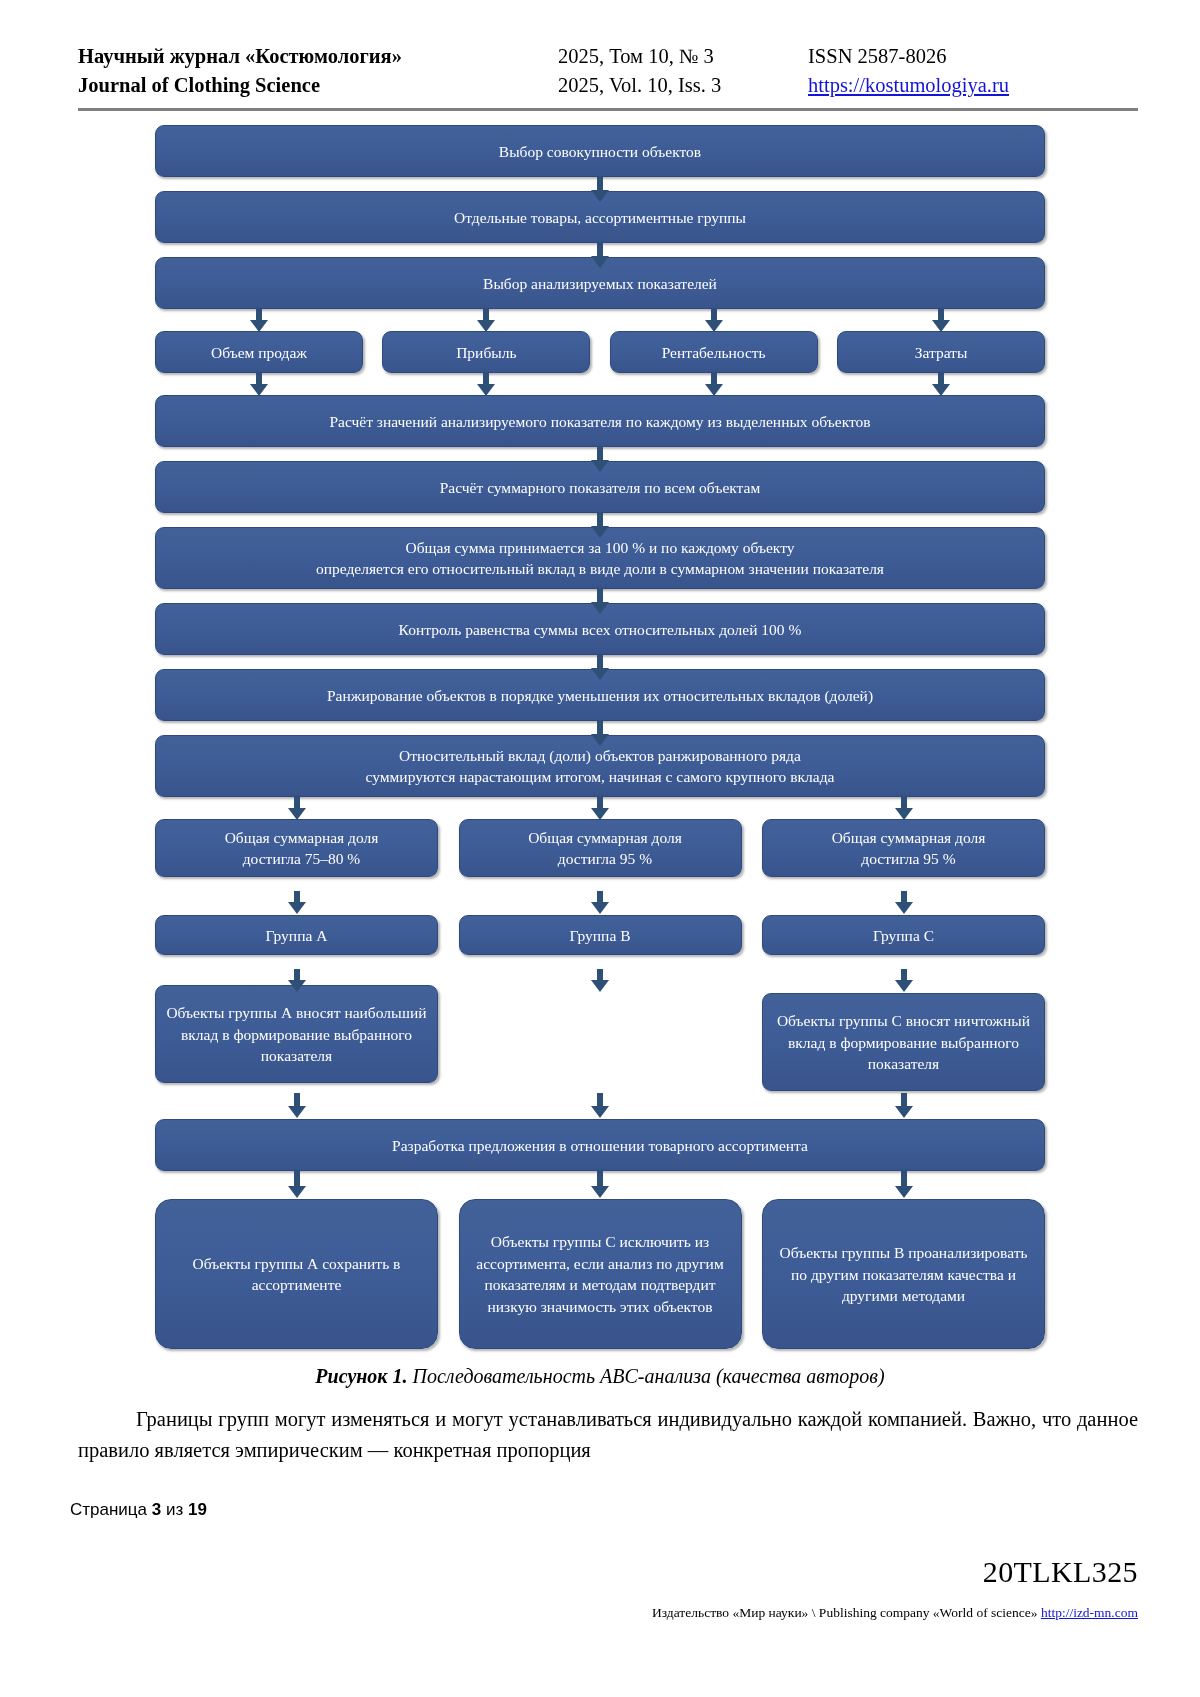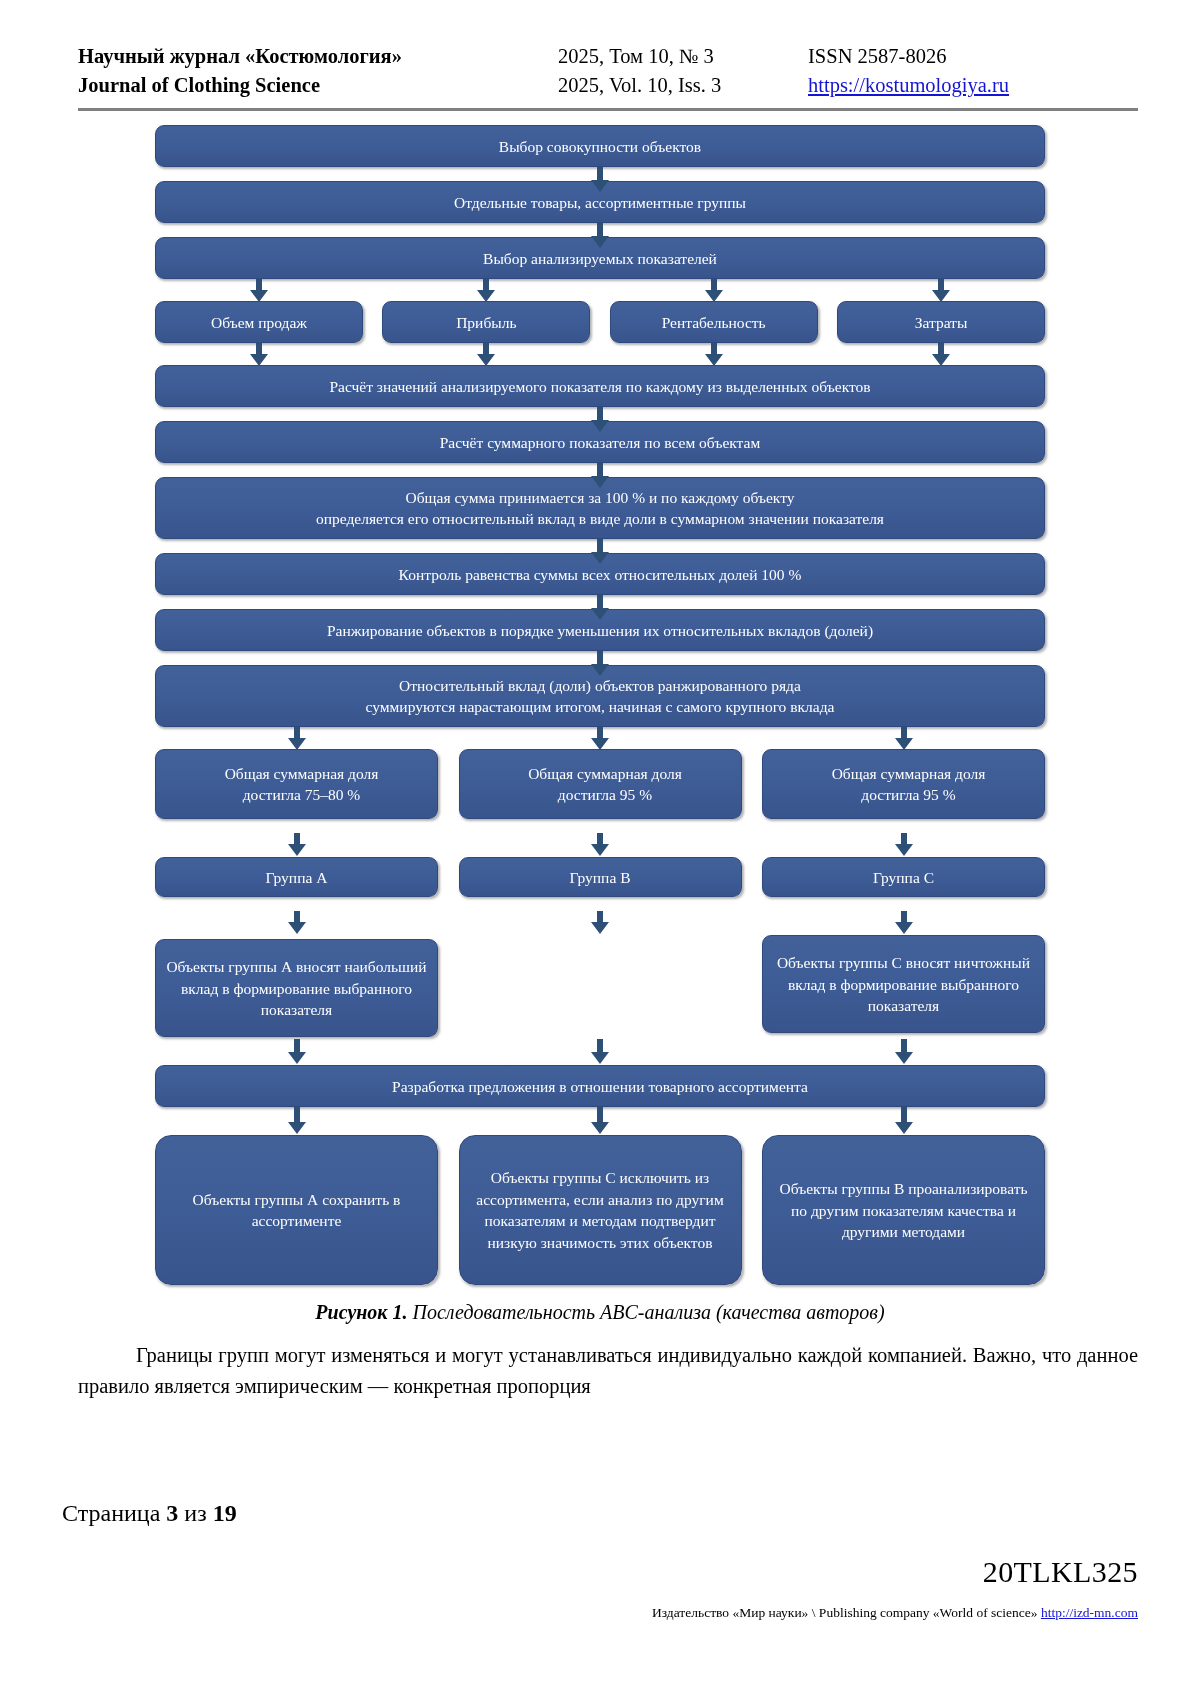--- a/index.html
+++ b/index.html
@@ -54,25 +54,25 @@
     display: flex;
     align-items: center;
     justify-content: center;
     text-align: center;
     font-size: 15.5px;
     line-height: 1.38;
     padding: 4px 10px;
     box-shadow: 1.5px 2px 2.5px rgba(0,0,0,0.30);
   }
   .node.wide  { width: 890px; }
-  .node.h-1   { height: 42px; }
+  .node.h-1   { height: 52px; }
   .node.h-2   { height: 62px; }
   .node.col4  { width: 208px; height: 42px; }
   .node.col3  { width: 283px; }
-  .node.g-cond{ height: 70px; padding-left: 20px; }
+  .node.g-cond{ height: 58px; padding-left: 20px; }
   .node.g-name{ height: 40px; }
   .node.g-desc{ height: 98px; }
   .node.g-final{ height: 150px; border-radius: 16px; }
 
   
   .arrow {
     width: 6px;
     background: #2e5077;
     position: relative;
     margin: 0 auto;
@@ -117,24 +117,24 @@
     margin: 16px 62px 16px 78px;
     font-size: 20.5px;
     line-height: 1.5;
     text-align: justify;
     text-indent: 58px;
   }
 
   
   .footer-page {
     position: absolute;
-    left: 62px;
+    left: 70px;
     top: 1500px;
-    font-family: Liberation Serif, serif;
-    font-size: 24px;
+    font-family: Liberation Sans, sans-serif;
+    font-size: 17px;
   }
   .footer-page b { font-weight: bold; }
   .footer-code {
     position: absolute;
     right: 62px;
     top: 1555px;
     font-size: 30px;
     letter-spacing: 0.4px;
   }
   .footer-pub {
@@ -267,21 +267,21 @@
     <div class="colstack">
       <div class="node col3 g-cond">
         <div>
           <div>Общая суммарная доля</div>
           <div>достигла 75–80 %</div>
         </div>
       </div>
       <div class="arrow" style="height:12px;margin-top:14px"></div>
       <div class="node col3 g-name" style="margin-top:12px">Группа А</div>
       <div class="arrow" style="height:12px;margin-top:14px"></div>
-      <div class="node col3 g-desc" style="margin-top:16px">Объекты группы А вносят наибольший вклад в формирование выбранного показателя</div>
+      <div class="node col3 g-desc" style="margin-top:4px">Объекты группы А вносят наибольший вклад в формирование выбранного показателя</div>
     </div>
 
     <div class="colstack">
       <div class="node col3 g-cond">
         <div>
           <div>Общая суммарная доля</div>
           <div>достигла 95 %</div>
         </div>
       </div>
       <div class="arrow" style="height:12px;margin-top:14px"></div>

